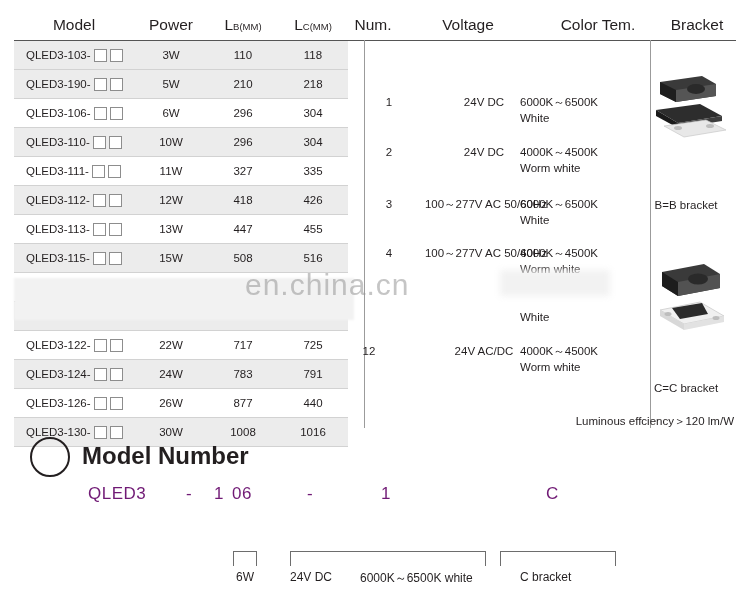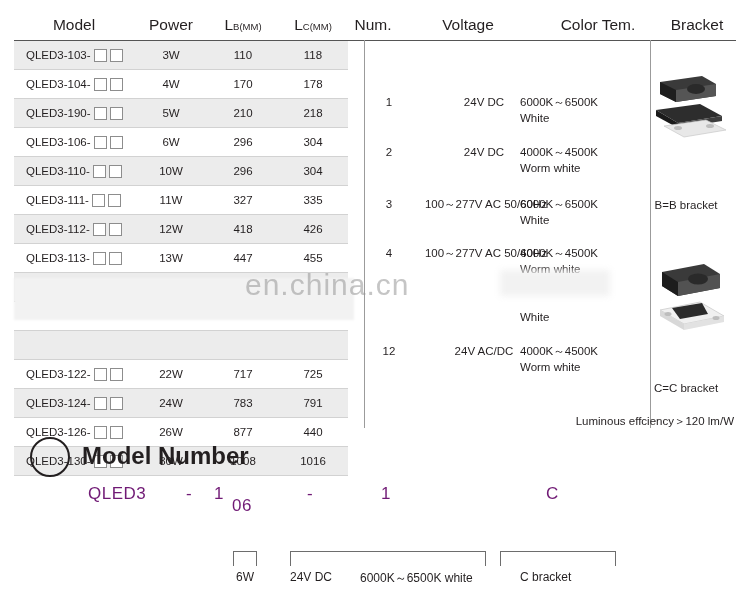--- a/index.html
+++ b/index.html
@@ -217,36 +217,20 @@
             </div>
           </td>
           <td class="col-power cell-line">3W</td>
           <td class="col-lb cell-line">110</td>
           <td class="col-lc cell-line">118</td>
           <td class="col-num" style="background: rgb(255, 255, 255);"></td>
           <td class="col-volt" style="background: rgb(255, 255, 255);"></td>
           <td class="col-temp" style="background: rgb(255, 255, 255);"></td>
           <td class="col-brk" style="background: rgb(255, 255, 255);"></td>
         </tr>
-        <tr class="row plain">
-          <td class="col-model cell-line">
-            <div class="model-cell">
-              <span>QLED3-104-</span>
-              <span class="sqbox"></span>
-              <span class="sqbox"></span>
-            </div>
-          </td>
-          <td class="col-power cell-line">4W</td>
-          <td class="col-lb cell-line">170</td>
-          <td class="col-lc cell-line">178</td>
-          <td class="col-num" style="background: rgb(255, 255, 255);"></td>
-          <td class="col-volt" style="background: rgb(255, 255, 255);"></td>
-          <td class="col-temp" style="background: rgb(255, 255, 255);"></td>
-          <td class="col-brk" style="background: rgb(255, 255, 255);"></td>
-        </tr>
         <tr class="row shade">
           <td class="col-model cell-line">
             <div class="model-cell">
               <span>QLED3-190-</span>
               <span class="sqbox"></span>
               <span class="sqbox"></span>
             </div>
           </td>
           <td class="col-power cell-line">5W</td>
           <td class="col-lb cell-line">210</td>
@@ -467,21 +451,21 @@
 <div class="merge-box" style="left:520px; top:197px; width:124px; text-align:left;">6000K～6500K</div>
 <div class="merge-box" style="left:520px; top:213px; width:124px; text-align:left;">White</div>
 
 <div class="merge-box" style="left:364px; top:246px; width:50px;">4</div>
 <div class="merge-box" style="left:386px; top:246px; width:200px;">100～277V AC  50/60Hz</div>
 <div class="merge-box" style="left:520px; top:246px; width:124px; text-align:left;">4000K～4500K</div>
 <div class="merge-box" style="left:520px; top:262px; width:124px; text-align:left;">Worm white</div>
 
 <div class="merge-box" style="left:520px; top:310px; width:124px; text-align:left;">White</div>
 
-<div class="merge-box" style="left:364px; top:344px; width:50px;">12</div>
+<div class="merge-box" style="left:344px; top:344px; width:50px;">12</div>
 <div class="merge-box" style="left:414px; top:344px; width:140px;">24V AC/DC</div>
 <div class="merge-box" style="left:520px; top:344px; width:124px; text-align:left;">4000K～4500K</div>
 <div class="merge-box" style="left:520px; top:360px; width:124px; text-align:left;">Worm white</div>
 
 <svg class="brk-img" style="left:646px; top:70px;" width="86" height="70" viewBox="0 0 86 70">
   <g>
     <path d="M14 12 L56 6 L70 14 L70 26 L30 32 L14 24 Z" fill="#3a3a3a"></path>
     <path d="M14 12 L30 20 L30 32 L14 24 Z" fill="#1e1e1e"></path>
     <path d="M30 20 L70 14 L70 26 L30 32 Z" fill="#555"></path>
     <ellipse cx="50" cy="19" rx="9" ry="5" fill="#2a2a2a"></ellipse>
@@ -516,21 +500,21 @@
 <div class="wm">en.china.cn</div>
 
 <div class="lumin">Luminous effciency＞120 lm/W</div>
 
 <div class="mn-circle"></div>
 <div class="mn-title">Model Number</div>
 
 <div class="mn-code" style="left:88px;">QLED3</div>
 <div class="mn-code" style="left:186px;">-</div>
 <div class="mn-code" style="left:214px;">1</div>
-<div class="mn-code" style="left:232px;margin-top:12px;">06</div>
+<div class="mn-code" style="left:232px;">06</div>
 <div class="mn-code" style="left:307px;">-</div>
 <div class="mn-code" style="left:381px;">1</div>
 <div class="mn-code" style="left:546px;">C</div>
 
 <div class="bracketline" style="left:233px; top:551px; width:22px; height:14px;"></div>
 <div class="bracketline" style="left:290px; top:551px; width:194px; height:14px;"></div>
 <div class="bracketline" style="left:500px; top:551px; width:114px; height:14px;"></div>
 
 <div class="mn-note" style="left:233px; top:570px; width:24px; text-align:center;">6W</div>
 <div class="mn-note" style="left:290px; top:570px;">24V DC</div>

